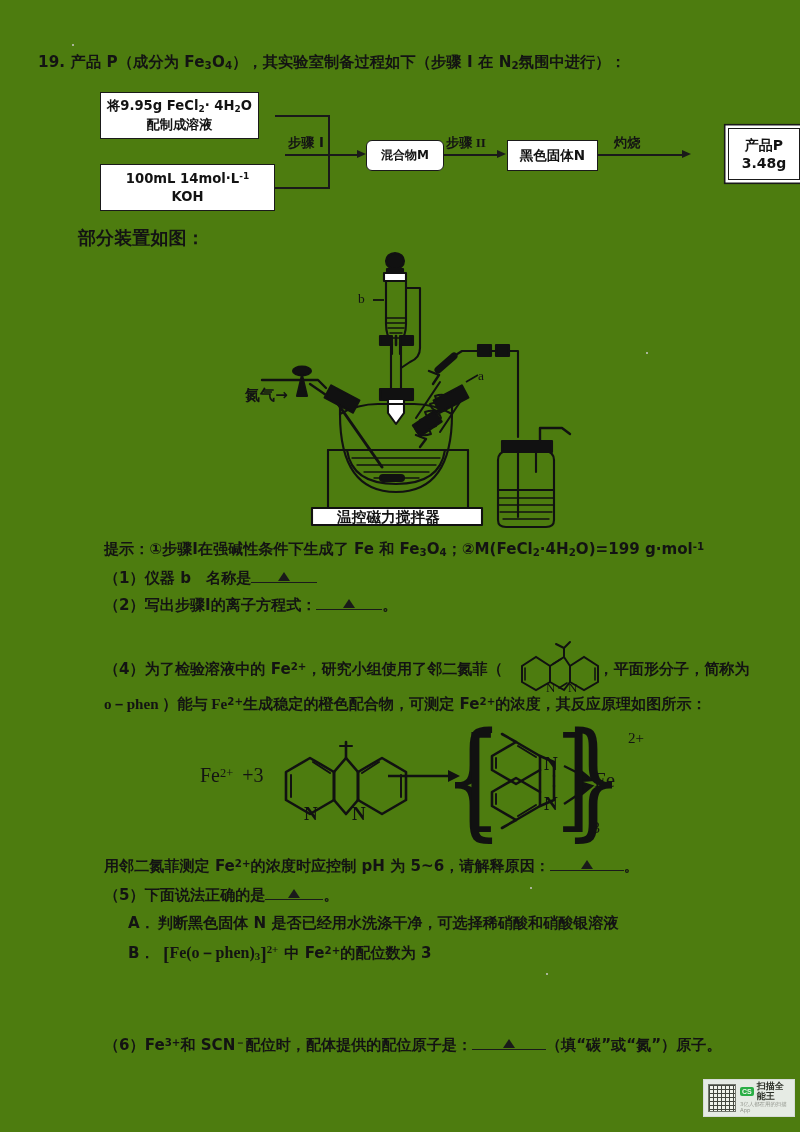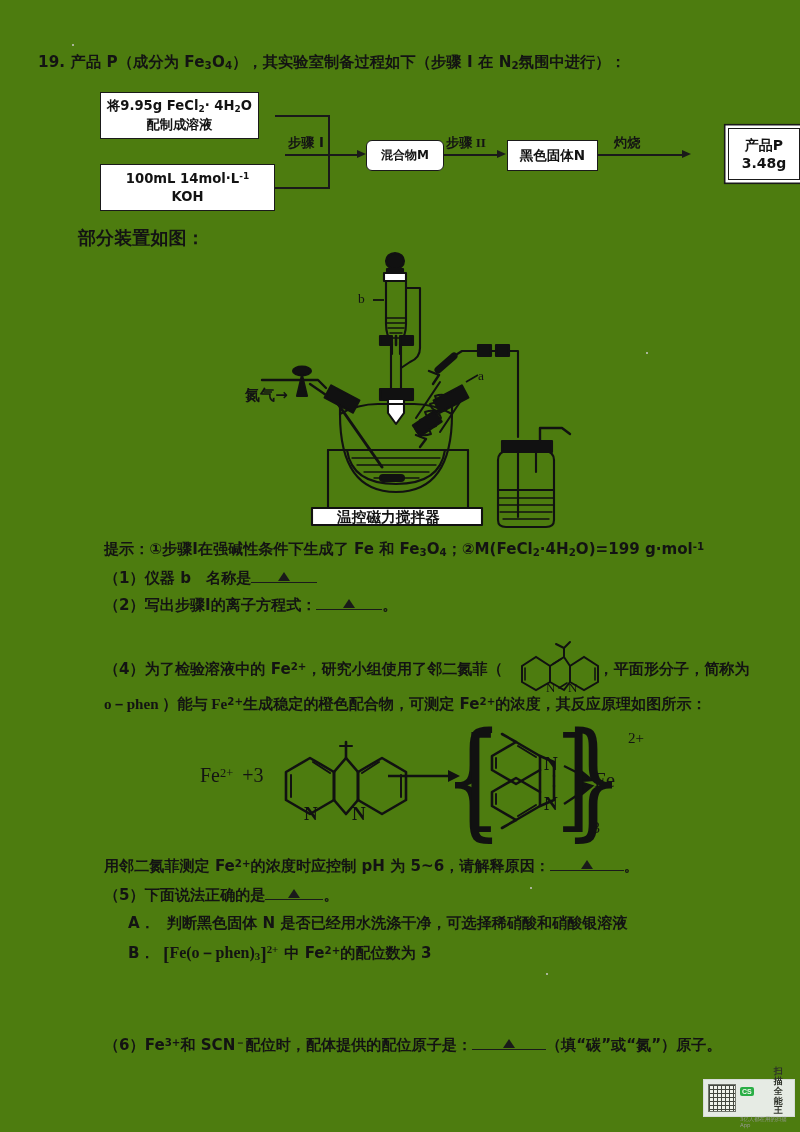--- a/index.html
+++ b/index.html
@@ -140,21 +140,21 @@
     background-image:
       linear-gradient(90deg,#444 1px,transparent 1px),
       linear-gradient(#444 1px,transparent 1px);
     background-size: 4px 4px;
     background-color: #fff;
     border: 1px solid #777;
     box-sizing: border-box;
     flex: 0 0 auto;
   }
   #wm-right { margin-left: 4px; line-height: 1.1; }
-  #wm-row { display: flex; align-items: center; gap: 20px; }
+  #wm-row { display: flex; align-items: center; gap: 3px; }
   #wm-badge {
     background: #27b34a; color: #fff;
     font-size: 7px; font-weight: 700;
     padding: 1px 2px; border-radius: 2px;
     font-family: "Liberation Sans", sans-serif;
   }
   #wm-title { font-size: 9px; font-weight: 700; color: #2b2b2b; font-family: "DejaVu Sans", sans-serif; }
   #wm-sub { font-size: 5.4px; color: #9a9a9a; margin-top: 1px; font-family: "DejaVu Sans", sans-serif; }
 
   .faint-dot { position:absolute; width:2px; height:2px; background:#c9c9c9; border-radius:50%; }
@@ -439,21 +439,21 @@
 
   <div class="qline cn" id="q4c">
     <span>用邻二氮菲测定 Fe</span><sup>2+</sup><span>的浓度时应控制 pH 为 5~6，请解释原因：</span><span class="blank bl-lg"><i class="tri"></i></span><span>。</span>
   </div>
 
   <div class="qline cn" id="q5">
     <span>（5）</span><span>下面说法正确的是</span><span class="blank bl-sm"><i class="tri"></i></span><span>。</span>
   </div>
 
   <div class="qline cn" id="optA">
-    <span>A．</span><span style="margin-left:12px;">判断黑色固体 N 是否已经用水洗涤干净，可选择稀硝酸和硝酸银溶液</span>
+    <span>A．</span><span style="margin-left:3px;">判断黑色固体 N 是否已经用水洗涤干净，可选择稀硝酸和硝酸银溶液</span>
   </div>
 
   <div class="qline cn" id="optB">
     <span>B．</span>
     <span class="sf" style="margin-left:3px; font-size:16px;">
       <span style="font-size:1.22em; vertical-align:-.12em;">[</span>Fe(o－phen)<sub>3</sub><span style="font-size:1.22em; vertical-align:-.12em;">]</span><sup>2+</sup>
     </span>
     <span style="margin-left:2px;">中 Fe<sup>2+</sup>的配位数为 3</span>
   </div>
 

